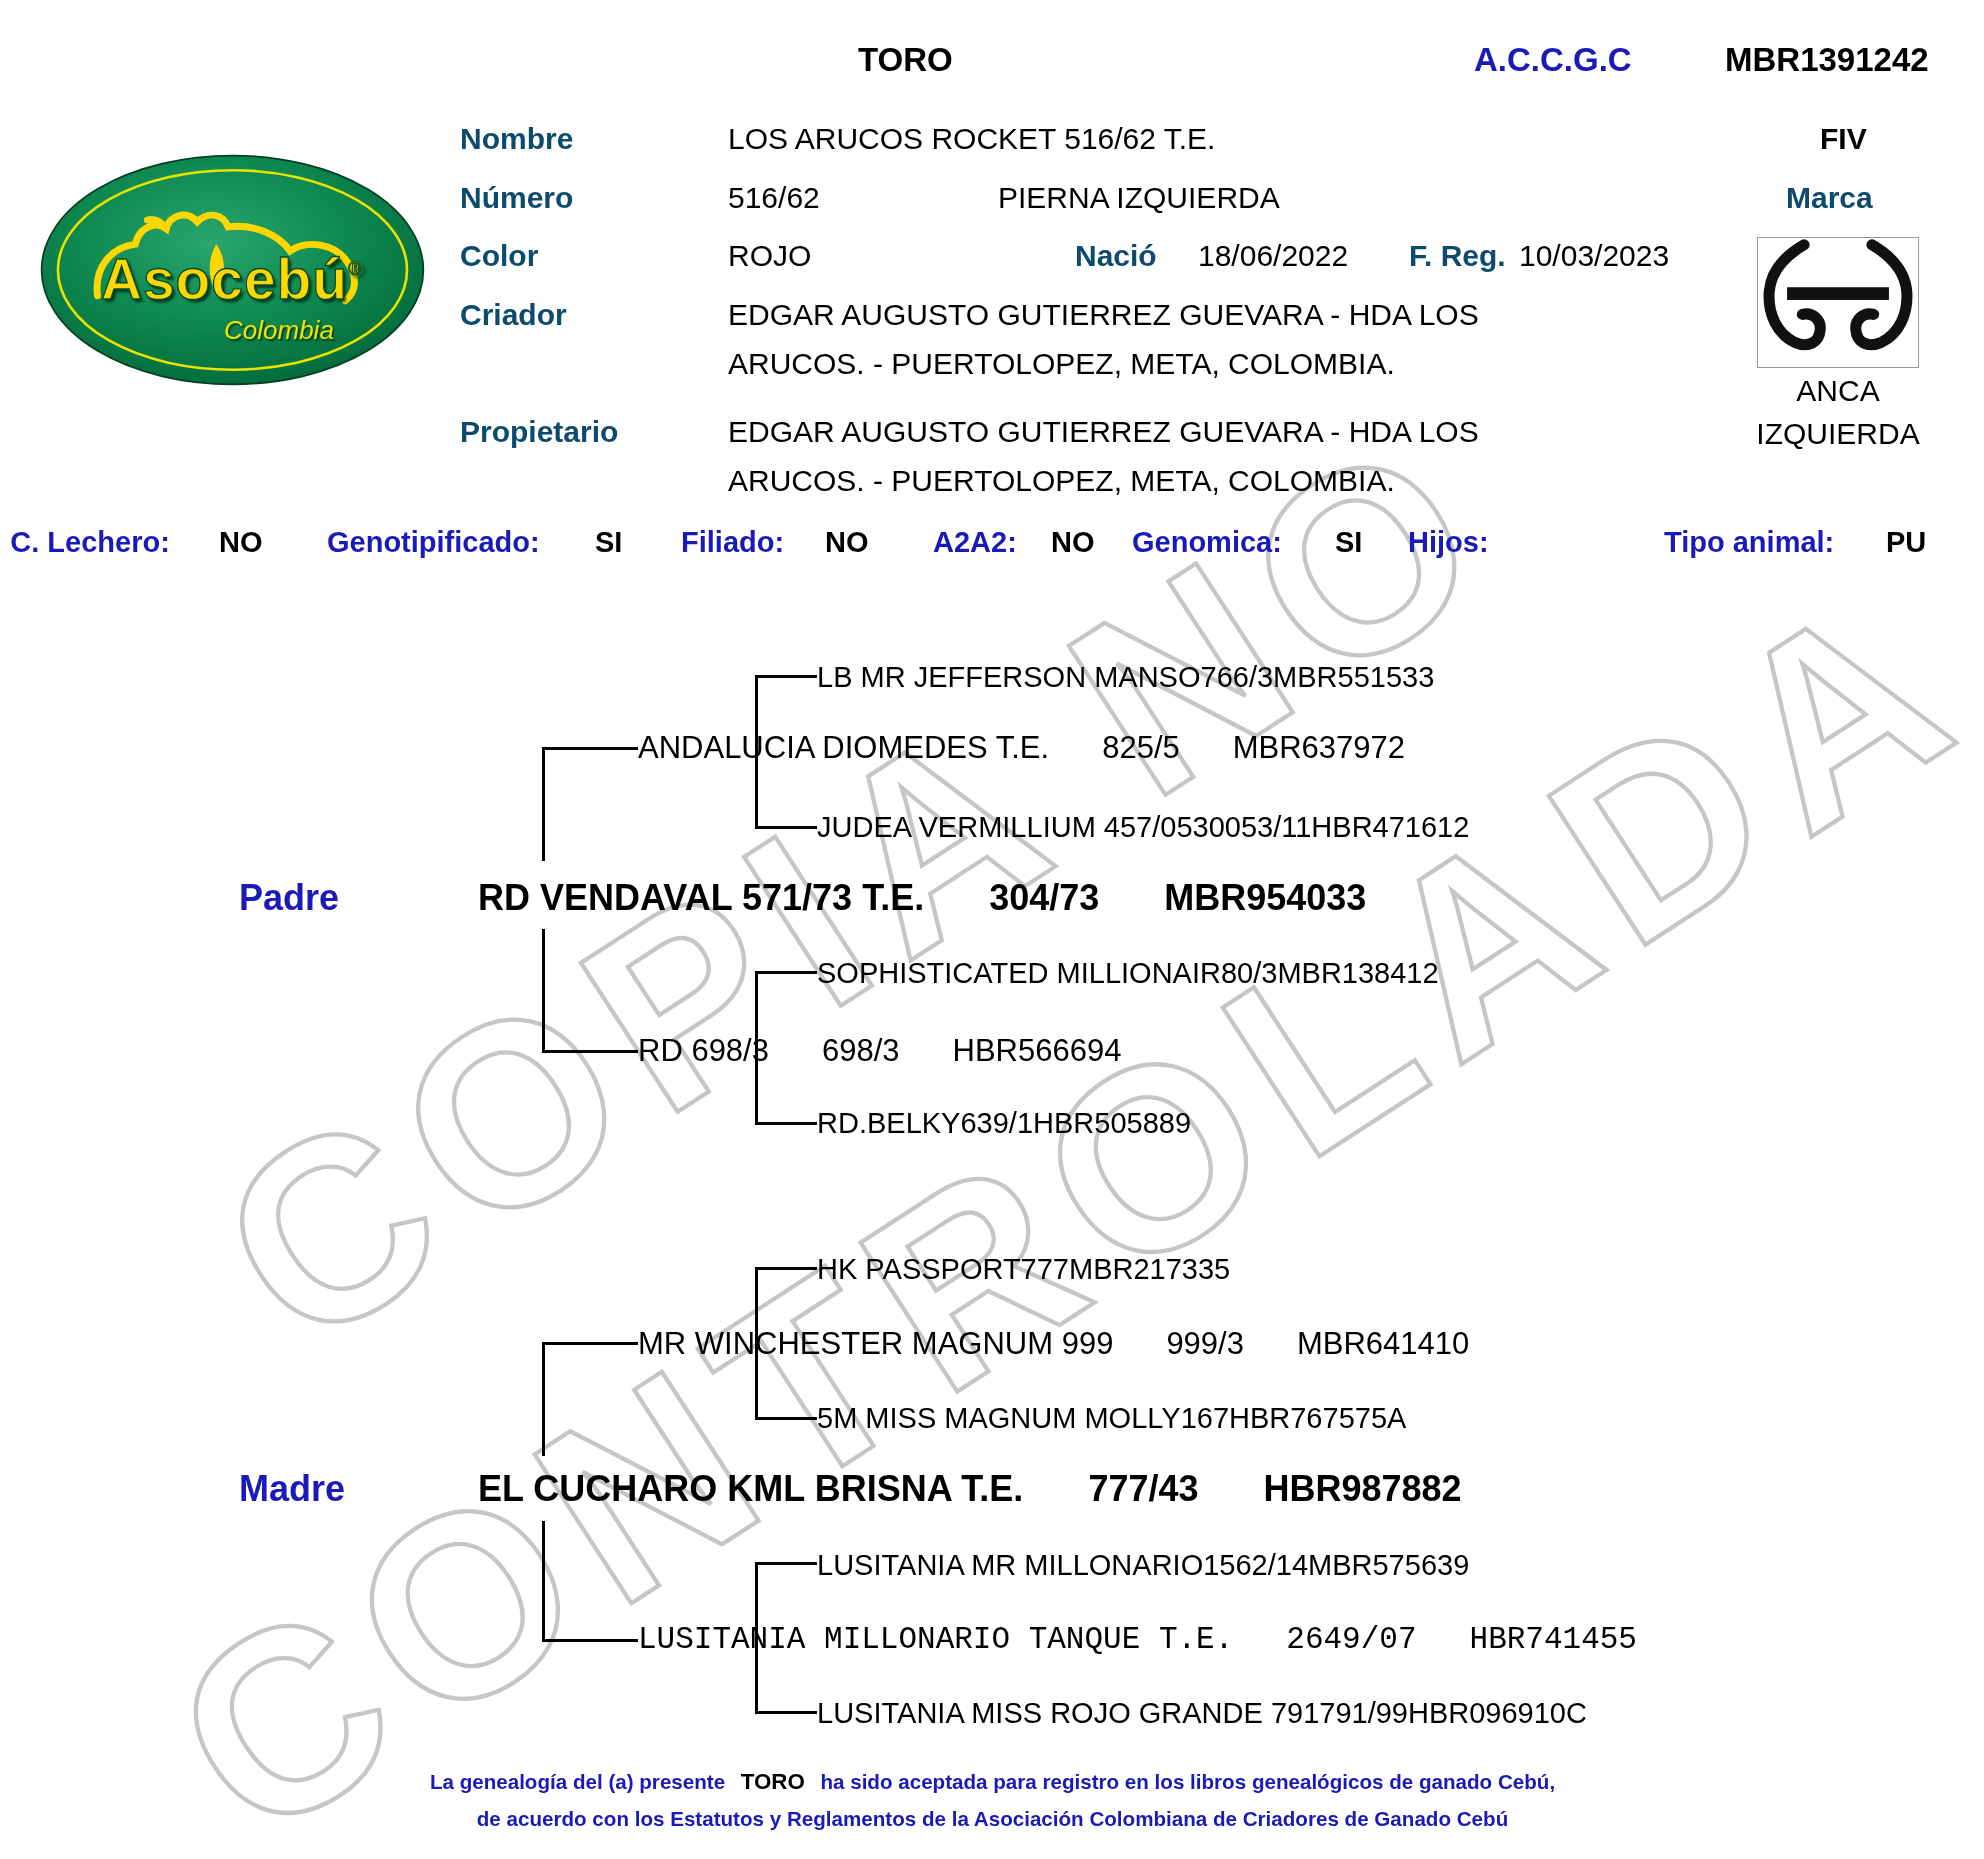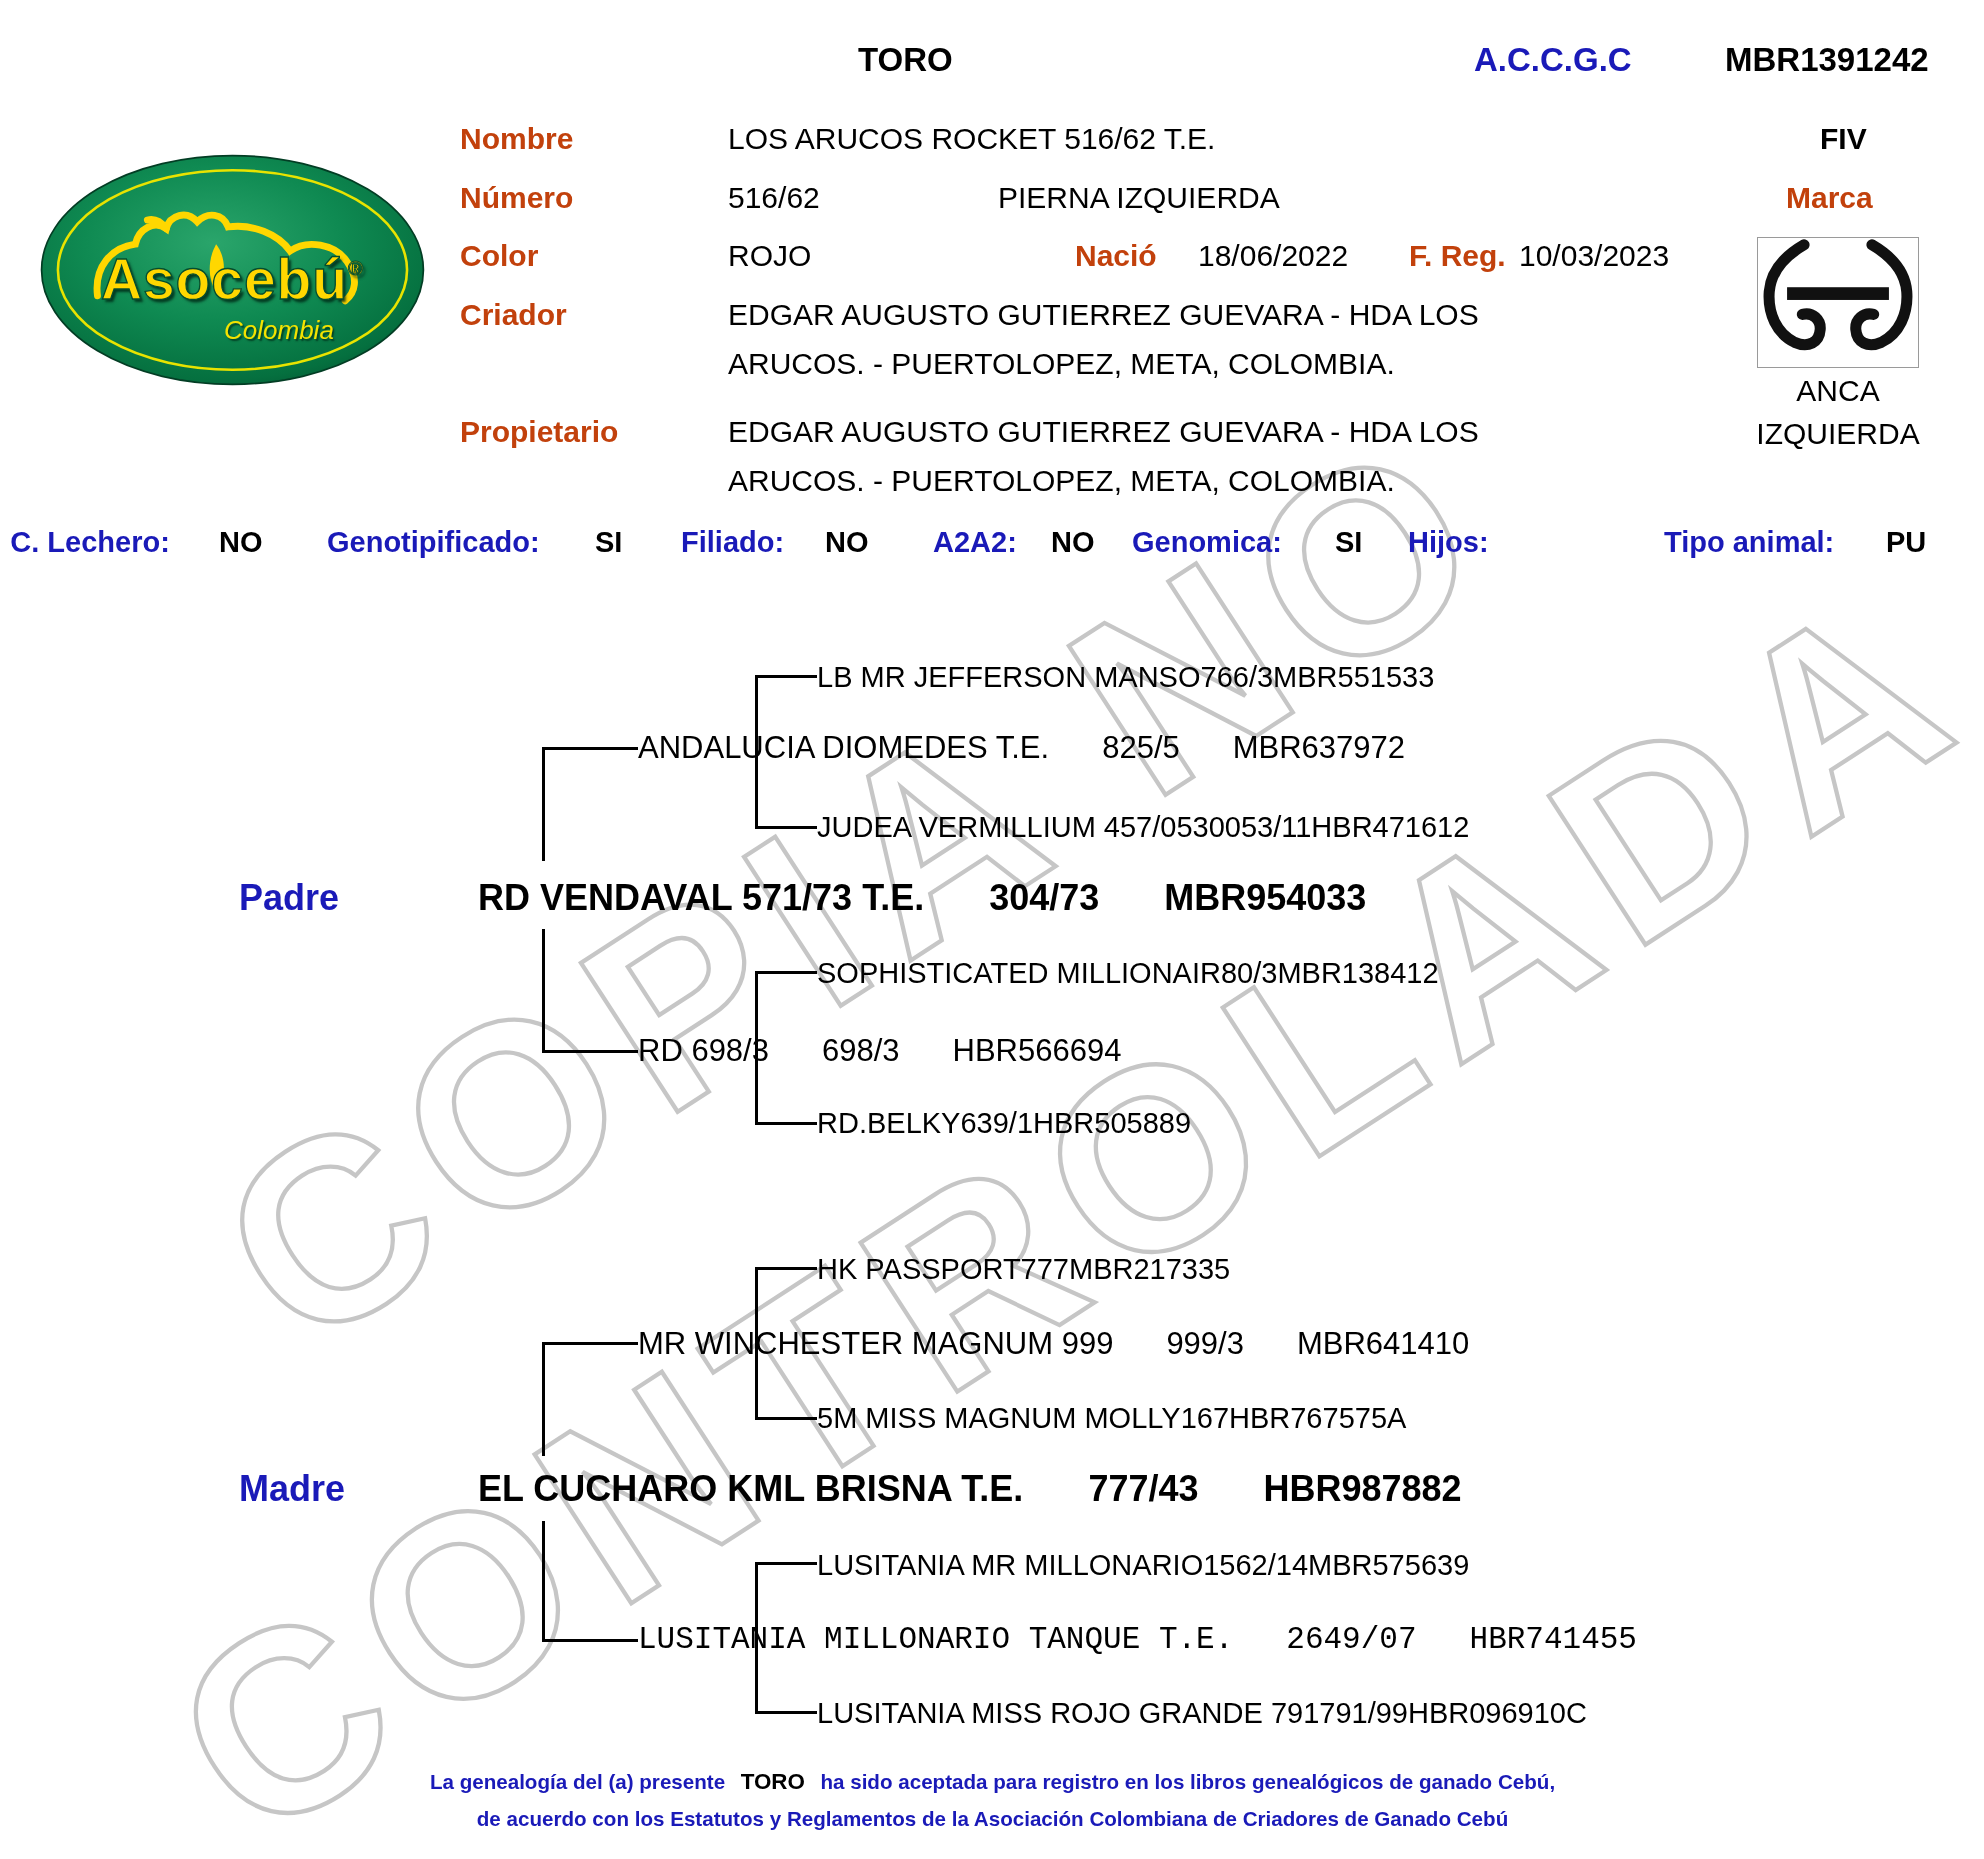--- a/index.html
+++ b/index.html
@@ -3,21 +3,21 @@
 <meta charset="utf-8">
 <style>
   html,body{margin:0;padding:0;background:#fff;}
   .page{position:relative;width:1985px;height:1859px;background:#fff;overflow:hidden;
         font-family:"Liberation Sans", sans-serif;color:#000;}
   .abs{position:absolute;white-space:nowrap;line-height:1.05;}
   .blue{color:#1a1ab8;}
   .b{font-weight:bold;}
   
   .doc-title{font-size:33px;font-weight:bold;}
-  .info-label{font-size:30px;font-weight:bold;color:#c2410c;}
+  .info-label{font-size:30px;font-weight:bold;color:#0c4a6e;}
   .info-value{font-size:30px;}
   
   .st-label{font-size:29px;font-weight:bold;color:#1a1ab8;}
   .st-value{font-size:29px;font-weight:bold;text-align:center;}
   
   .trow{display:flex;white-space:nowrap;align-items:baseline;}
   .lvl3{font-size:29px;}
   .lvl2{font-size:31px;gap:53px;}
   .lvl1{font-size:36px;font-weight:bold;gap:65px;}
   .ped-label{font-size:36px;font-weight:bold;color:#1a1ab8;}

